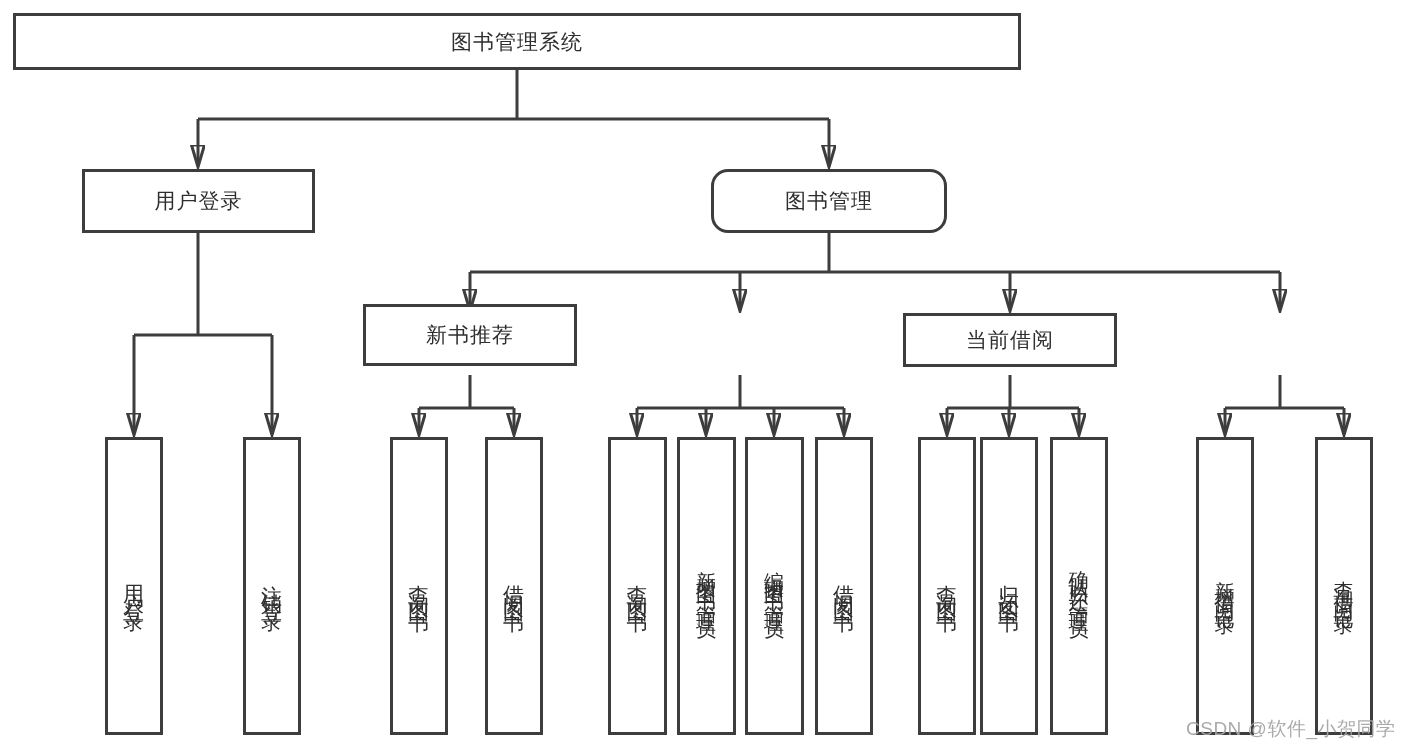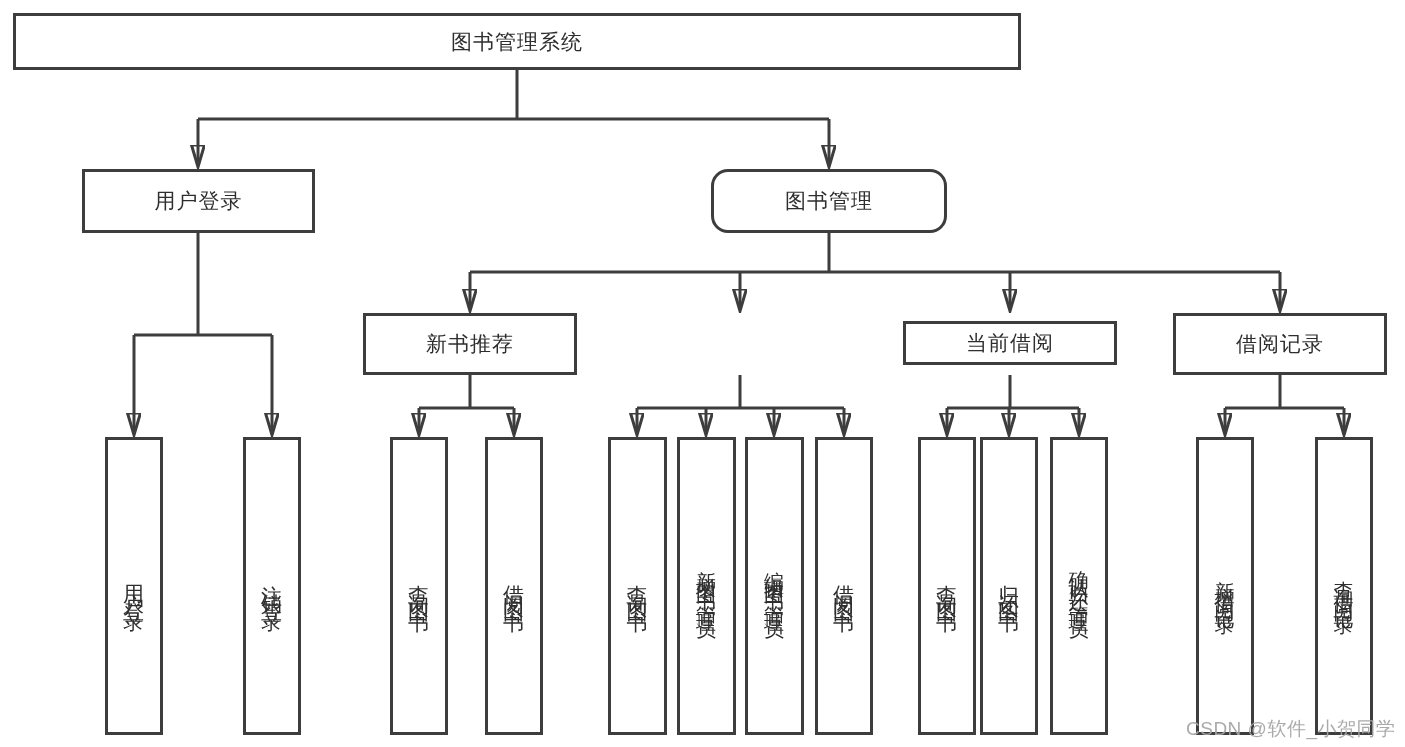--- a/index.html
+++ b/index.html
@@ -41,23 +41,23 @@
     letter-spacing: 9px;
     line-height: 1;
   }
   .node.leaf.long { letter-spacing: 7px; font-size: 20px; }
   
   .n-root        { left: 13px;   top: 13px;  width: 1008px; height: 57px; }
   
   .n-user-login  { left: 82px;   top: 169px; width: 233px;  height: 64px; }
   .n-book-mgmt   { left: 711px;  top: 169px; width: 236px;  height: 64px; border-radius: 17px; }
   
-  .n-rec         { left: 363px;  top: 313px; width: 214px;  height: 62px; }
+  .n-rec         { left: 363px;  top: 304px; width: 214px;  height: 62px; }
   .n-borrow      { left: 634px;  top: 313px; width: 213px;  height: 62px; }
-  .n-current     { left: 903px;  top: 321px; width: 214px;  height: 44px; }
+  .n-current     { left: 903px;  top: 313px; width: 214px;  height: 54px; }
   .n-records     { left: 1173px; top: 313px; width: 214px;  height: 62px; }
   
   .leaf { top: 437px; height: 298px; }
   .n-l-user-login     { left: 105px;  width: 58px; }
   .n-l-logout         { left: 243px;  width: 58px; }
   .n-l-rec-query      { left: 390px;  width: 58px; }
   .n-l-rec-borrow     { left: 485px;  width: 58px; }
   .n-l-bb-query       { left: 608px;  width: 59px; }
   .n-l-bb-add         { left: 677px;  width: 59px; }
   .n-l-bb-edit        { left: 745px;  width: 59px; }
@@ -126,21 +126,20 @@
     <path d="M1344,408 V434" marker-end="url(#arrow)"></path>
   </svg>
 
   <div class="node n-root">图书管理系统</div>
 
   <div class="node n-user-login">用户登录</div>
   <div class="node n-book-mgmt">图书管理</div>
 
   <div class="node n-rec">新书推荐</div>
   <div class="node n-current">当前借阅</div>
-  <div class="node n-records">借阅记录</div>
 
   <div class="node leaf n-l-user-login">用户登录</div>
   <div class="node leaf n-l-logout">注销登录</div>
 
   <div class="node leaf n-l-rec-query">查询图书</div>
   <div class="node leaf n-l-rec-borrow">借阅图书</div>
 
   <div class="node leaf n-l-bb-query">查询图书</div>
   <div class="node leaf long n-l-bb-add">新增图书（管理员）</div>
   <div class="node leaf long n-l-bb-edit">编辑图书（管理员）</div>

